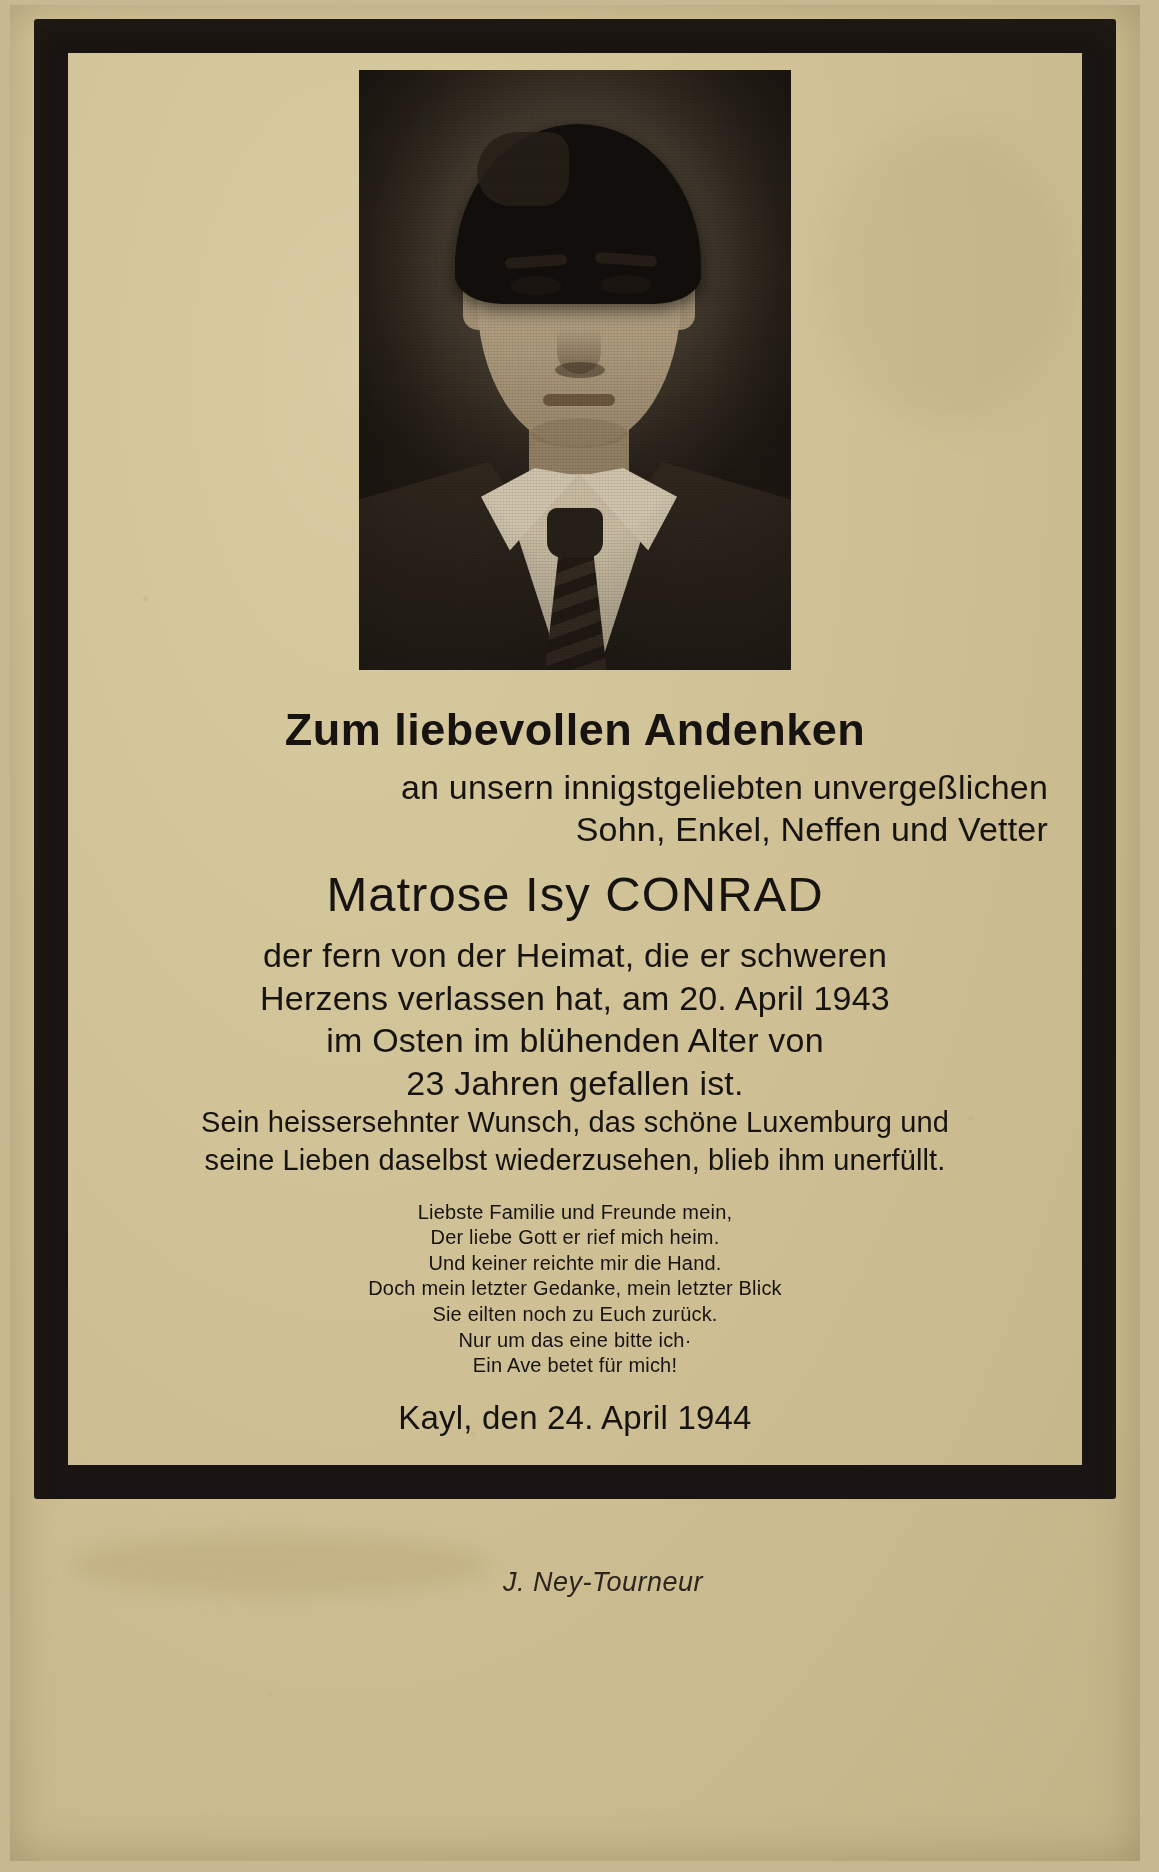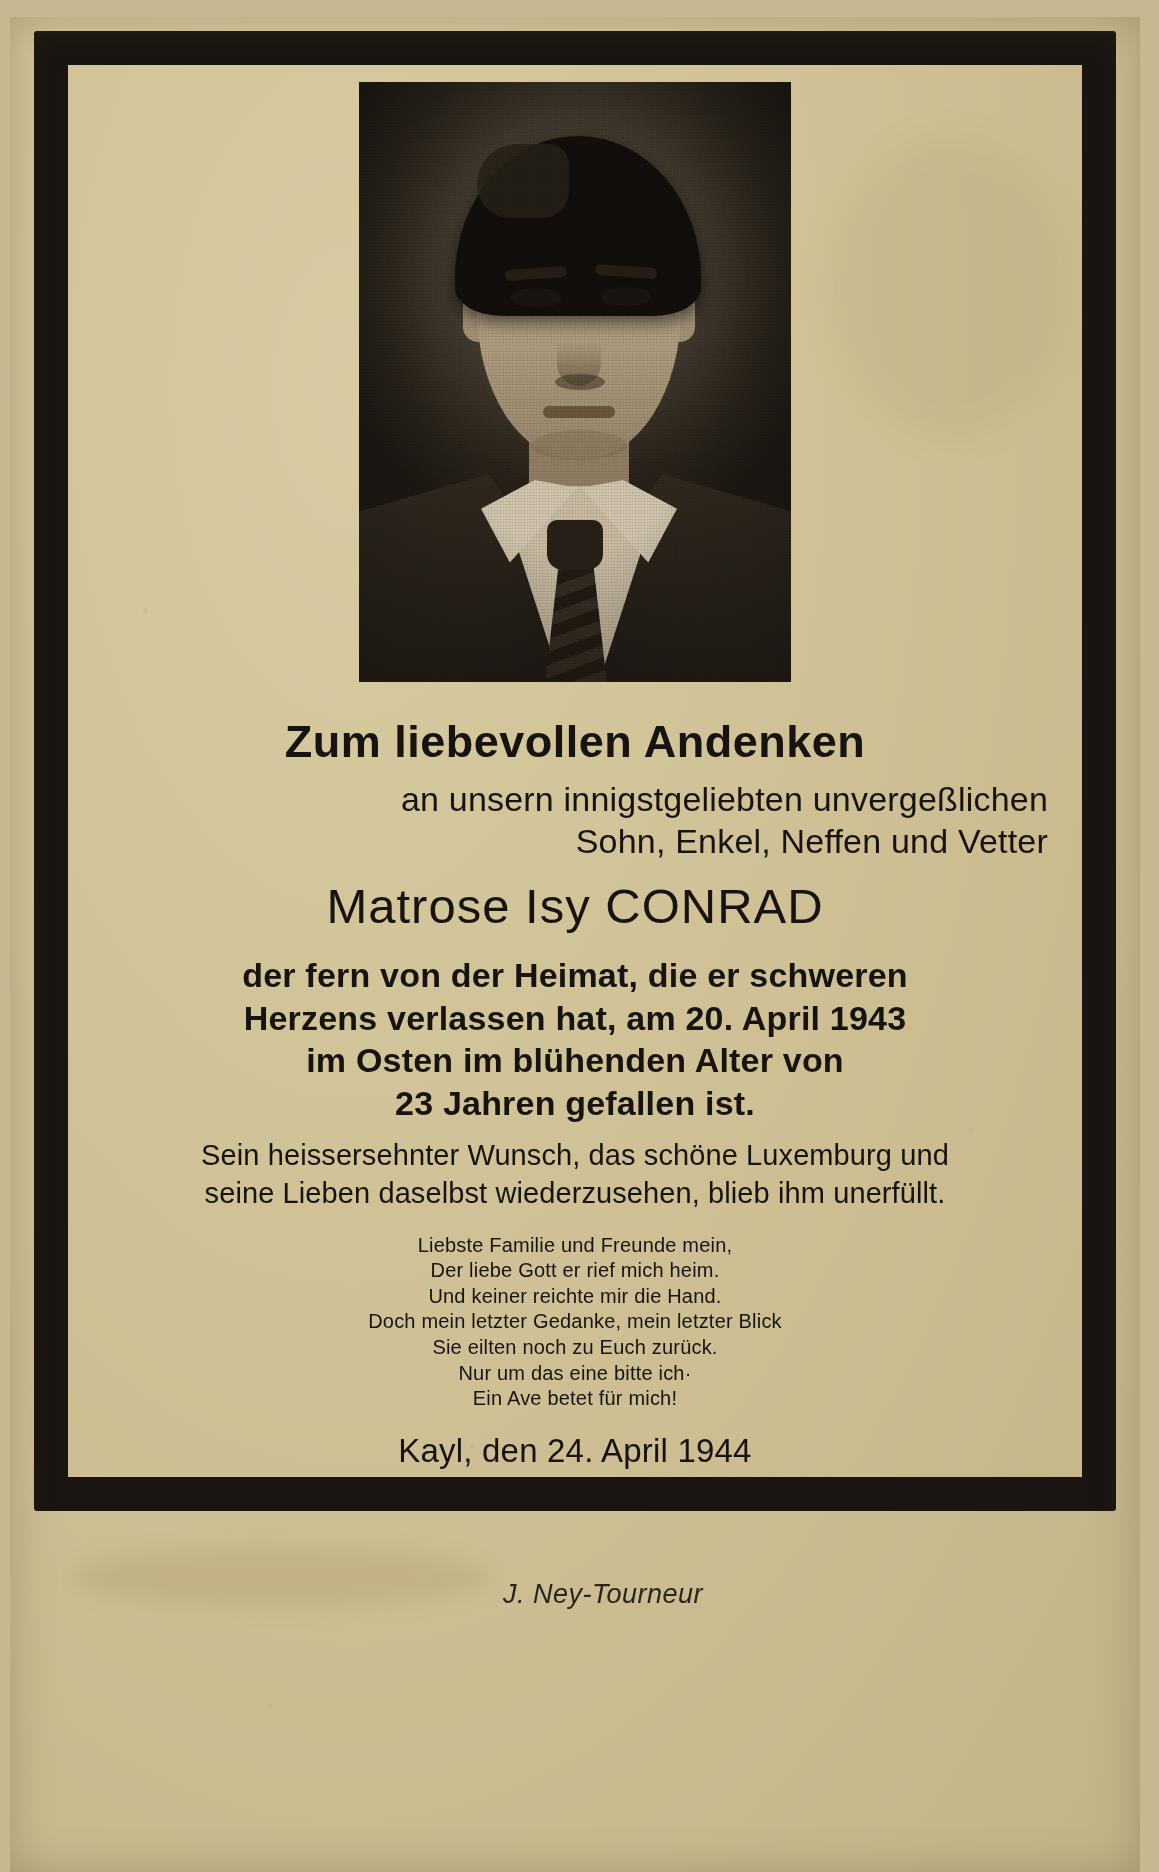--- a/index.html
+++ b/index.html
@@ -19,21 +19,21 @@
     left: 0; top: 0;
     width: 1159px;
     height: 1872px;
     background: #c6b98f;
   }
 
   
   #card-paper {
     position: absolute;
     left: 10px;
-    top: 17px;
+    top: 5px;
     width: 1130px;
     height: 1856px;
     background:
       radial-gradient(ellipse at 30% 20%, #d8cba1 0%, #cfc195 45%, #c3b488 100%);
   }
   
   #paper-grain {
     position: absolute;
     left: 0; top: 0; right: 0; bottom: 0;
     background-image:
@@ -239,28 +239,27 @@
     letter-spacing: .2px;
     text-align: right;
   }
   #name {
     margin-top: 16px;
     font-size: 49px;
     font-weight: normal;
     letter-spacing: 1px;
   }
   .detail {
-    margin-top: 20px;
+    margin-top: 12px;
     font-size: 34px;
     line-height: 1.25;
     letter-spacing: .2px;
-    font-weight: bold;
   }
   .wish {
-    margin-top: 13px;
+    margin-top: 0;
     font-size: 29px;
     line-height: 1.3;
     letter-spacing: .1px;
     text-align: center;
   }
   #poem {
     margin-top: 20px;
     font-size: 20px;
     line-height: 1.28;
     letter-spacing: .2px;

